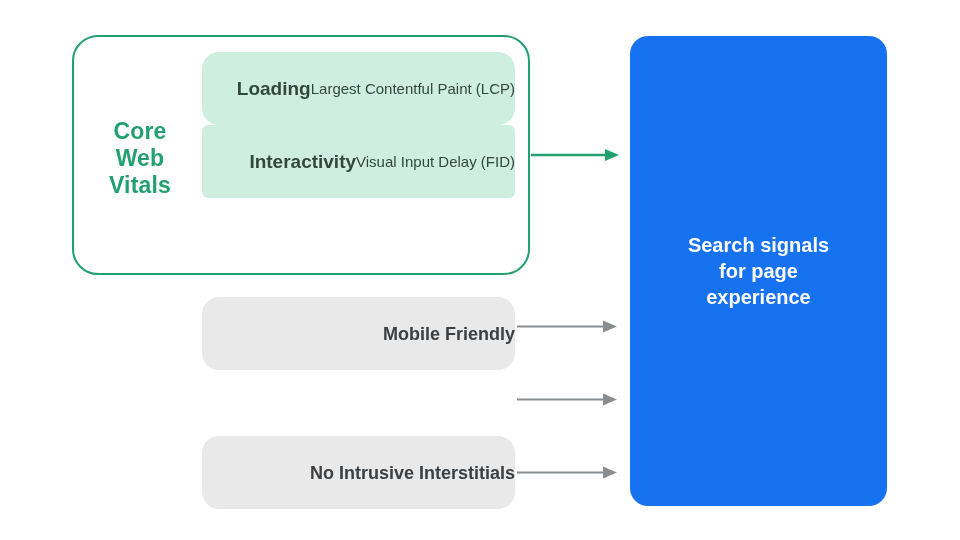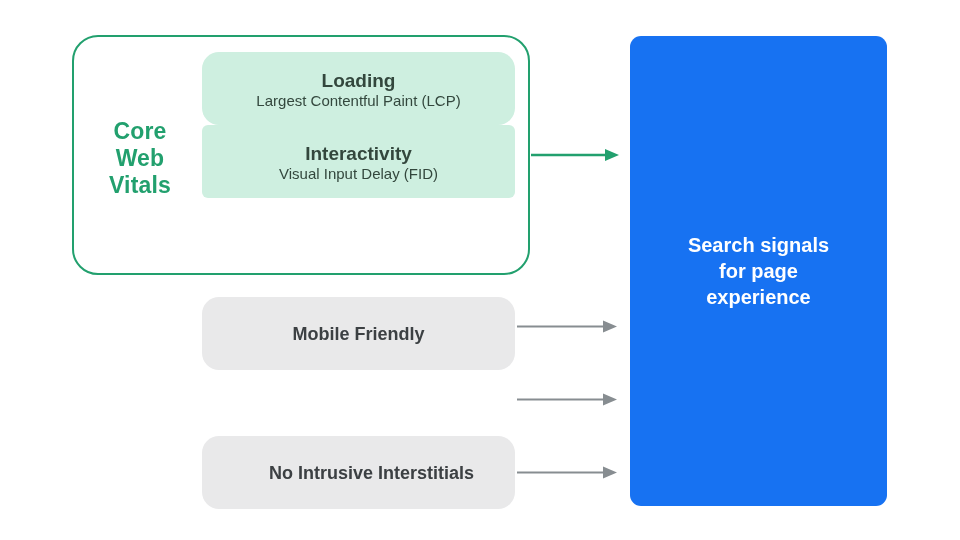--- a/index.html
+++ b/index.html
@@ -45,23 +45,23 @@
     letter-spacing: 0.2px;
   }
 
   .pill {
     position: absolute;
     left: 202px;
     width: 313px;
     height: 73px;
     border-radius: 17px;
     display: flex;
-    flex-direction: column;
+    flex-direction: row;
     align-items: center;
-    justify-content: center;
+    justify-content: flex-end;
     text-align: center;
   }
   .pill-green { background: var(--green-light); }
   .pill-green .pill-title {
     color: var(--green-text-dark);
     font-size: 19px;
     font-weight: 600;
     line-height: 23px;
   }
   .pill-green .pill-subtitle {
@@ -85,21 +85,21 @@
   .pill-4 { top: 297px; }
   .pill-5 { top: 370px; }
   .pill-6 { top: 436px; padding-left: 26px; }
 
   
   .result-box {
     position: absolute;
     left: 630px; top: 36px;
     width: 257px; height: 470px;
     background: var(--blue);
-    border-radius: 11px;
+    border-radius: 18px;
     display: flex;
     align-items: center;
     justify-content: center;
   }
   .result-label {
     color: #fff;
     font-size: 20px;
     font-weight: bold;
     line-height: 26px;
     text-align: center;

